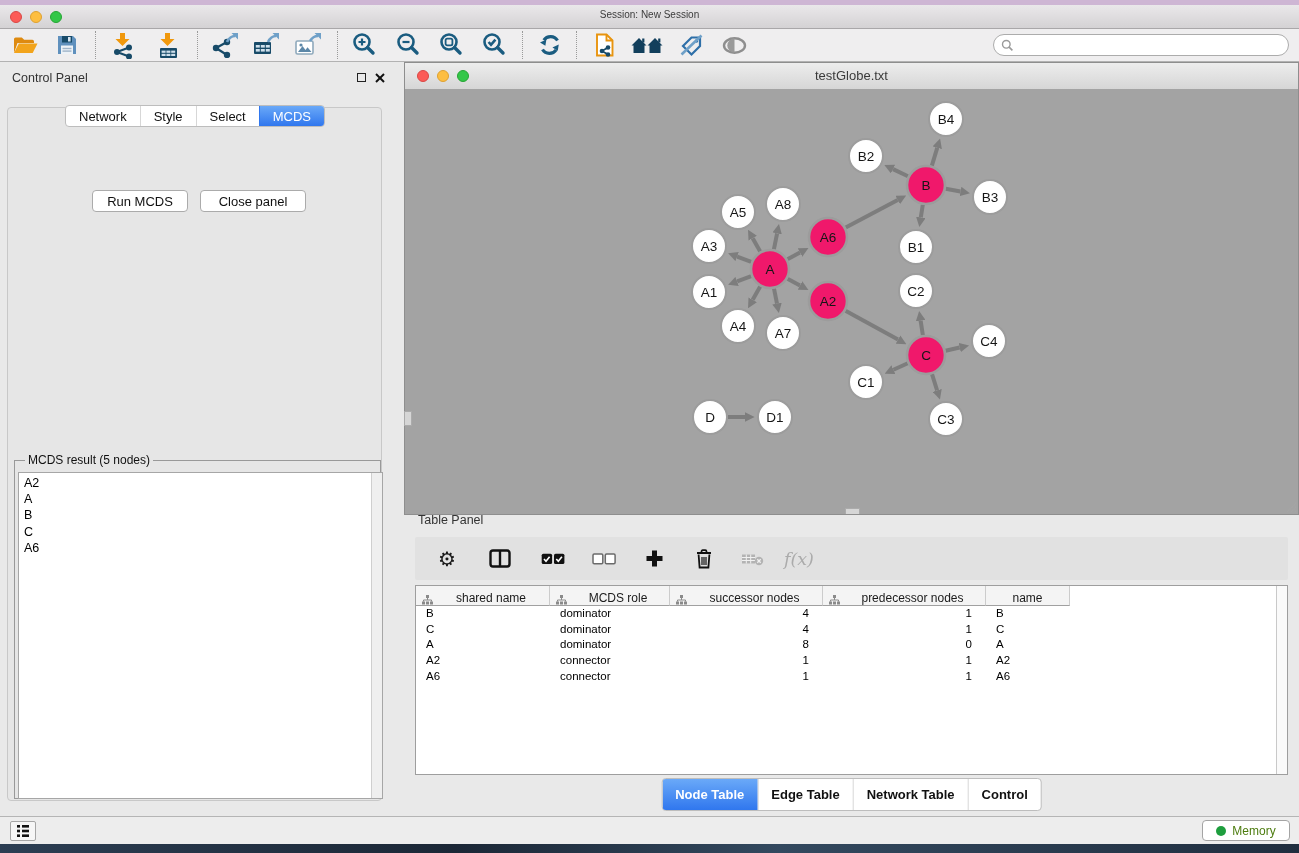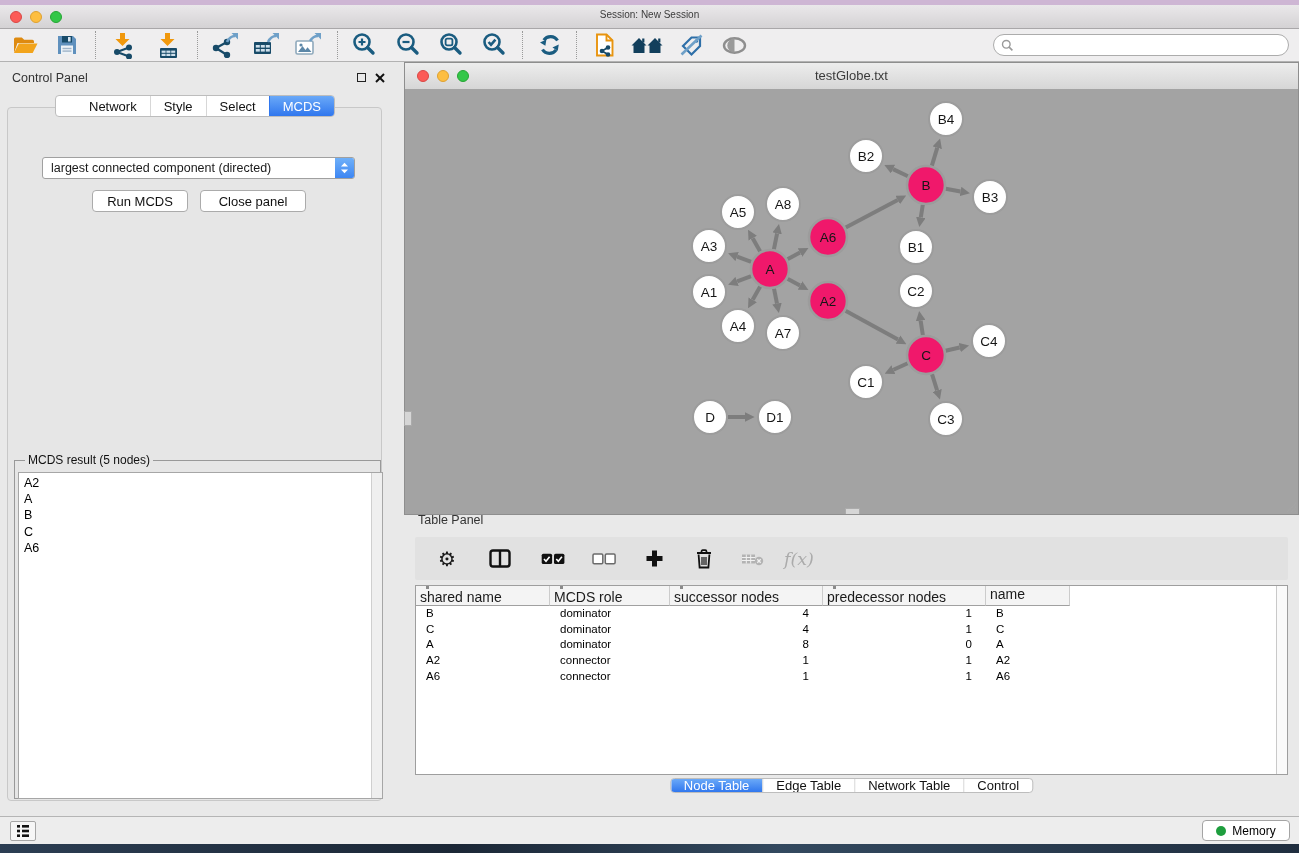--- a/index.html
+++ b/index.html
@@ -39,21 +39,21 @@
   .float-ic{display:inline-block;width:9px;height:9px;border:1.4px solid #222;box-sizing:border-box;}
   .close-x line{stroke:#111;stroke-width:2;}
   .cp-head-ic{position:absolute;top:11px;}
   .cp-content{position:absolute;left:7px;top:45px;width:375px;height:694px;background:#E6E6E6;
               border:1px solid #C8C8C8;border-radius:4px;box-sizing:border-box;}
   .seg{position:absolute;display:inline-flex;border:1px solid #BDBDBD;border-radius:4px;overflow:hidden;
        background:#fff;height:22px;box-sizing:border-box;align-items:stretch;}
   .seg span{display:flex;align-items:center;padding:0 13px;font-size:13px;color:#111;border-left:1px solid #D7D7D7;}
   .seg span:first-child{border-left:none;}
   .seg span.sel{background:linear-gradient(#6AA9F8,#3077EE);color:#fff;border-left-color:#3077EE;}
-  .cp-tabs{left:50%;transform:translateX(-50%);top:33px;padding-left:20px;}
+  .cp-tabs{left:50%;transform:translateX(-50%);top:43px;}
   .opt-label{position:absolute;left:0;right:0;top:73px;text-align:center;font-size:13px;color:#111;}
   .dropdown{position:absolute;left:42px;top:95px;width:313px;height:22px;background:#fff;border:1px solid #A0A0A0;
             border-radius:3px;box-sizing:border-box;display:flex;align-items:center;}
   .dropdown .val{flex:1;font-size:12.5px;padding-left:8px;white-space:nowrap;overflow:hidden;}
   .dd-step{width:19px;height:20px;border-radius:0 2px 2px 0;background:linear-gradient(#6FB0F9,#3D86F3);
            display:flex;align-items:center;justify-content:center;}
   .btn{position:absolute;height:22px;background:#fff;border:1px solid #ABABAB;border-radius:4px;
        font-size:13px;font-family:inherit;color:#111;padding:0;}
   .btn-run{left:92px;top:128px;width:96px;}
   .btn-close{left:200px;top:128px;width:106px;}
@@ -80,39 +80,39 @@
   
   .table-panel{position:absolute;left:404px;top:504px;width:895px;height:301px;}
   .tp-toolbar{position:absolute;left:11px;top:33px;width:873px;height:43px;background:#E1E1E1;border-radius:2px;
               display:flex;align-items:center;gap:0;}
   .tp-btn{background:none;border:none;display:flex;align-items:center;justify-content:center;height:30px;}
   .gear-glyph{font-size:20px;color:#1a1a1a;line-height:1;}
   .fx{font-family:"DejaVu Serif",serif;font-style:italic;font-size:17.5px;color:#ABABAB;}
   .tbl{position:absolute;left:11px;top:81px;width:873px;height:190px;background:#fff;border:1px solid #9E9E9E;
        box-sizing:border-box;overflow:hidden;}
   .tbl-header{position:absolute;left:0;top:0;height:20px;display:flex;}
-  .th{display:flex;align-items:flex-start;background:#F4F4F4;border-right:1px solid #CCC;border-bottom:1px solid #A0A0A0;
-      box-sizing:border-box;font-size:14px;color:#1a1a1a;height:20px;flex-direction:column;}
+  .th{display:flex;align-items:flex-end;background:#F4F4F4;border-right:1px solid #CCC;border-bottom:1px solid #A0A0A0;
+      box-sizing:border-box;font-size:12px;color:#1a1a1a;height:20px;}
   .th .th-ic{margin-left:6px;}
   .th .th-label{flex:1;text-align:center;padding:0 4px;}
   .tbl-body{position:absolute;left:0;top:20px;right:0;bottom:0;}
   .trow{display:flex;height:15.7px;line-height:15.7px;font-size:11.5px;color:#000;}
   .tcell{box-sizing:border-box;overflow:hidden;white-space:nowrap;}
   .tcell.l{text-align:left;padding-left:10px;}
   .tcell.r{text-align:right;padding-right:14px;}
   .tbl-scroll{position:absolute;right:0;top:0;bottom:0;width:10px;background:#FAFAFA;border-left:1px solid #C9C9C9;}
-  .tp-tabs{left:50%;transform:translateX(-50%);top:274px;height:15px;}
+  .tp-tabs{left:50%;transform:translateX(-50%);top:274px;height:33px;font-weight:bold;}
   .tp-tabs span{font-size:13px;}
 
   
   .statusbar{position:absolute;left:0;top:816px;width:1299px;height:28px;background:#EDEDED;border-top:1px solid #B5B5B5;box-sizing:border-box;}
   .list-btn{position:absolute;left:10px;top:4px;width:26px;height:20px;background:#F6F6F6;border:1px solid #A6A6A6;
             border-radius:2px;display:flex;align-items:center;justify-content:center;}
   .memory-btn{position:absolute;right:9px;top:3px;width:88px;height:21px;background:#fff;border:1px solid #A4A4A4;
-              border-radius:4px;display:flex;align-items:center;justify-content:center;gap:6px;font-size:12px;font-family:inherit;color:#000000;}
+              border-radius:4px;display:flex;align-items:center;justify-content:center;gap:6px;font-size:12px;font-family:inherit;color:#4d7c0f;}
   .memory-dot{width:10px;height:10px;border-radius:50%;background:#1E9E3E;}
 </style>
 </head>
 <body>
 
 <div id="app">
   <div class="wp-top"></div>
 
   <div class="titlebar">
     <div class="lights">
@@ -288,29 +288,20 @@
       <line x1="1" y1="1" x2="9" y2="9"></line>
         <line x1="9" y1="1" x2="1" y2="9"></line>
     </svg>
     <div class="cp-content"></div>
     <div class="seg cp-tabs">
         <span class="">Network</span>
         <span class="">Style</span>
         <span class="">Select</span>
         <span class="sel">MCDS</span>
       </div>
-    <div class="dropdown">
-      <span class="val">largest connected component (directed)</span>
-      <span class="dd-step">
-        <svg width="11" height="14" viewBox="0 0 11 14">
-            <path d="M2 5.6 L5.5 1.8 9 5.6 Z" fill="#fff"></path>
-            <path d="M2 8.4 L5.5 12.2 9 8.4 Z" fill="#fff"></path>
-          </svg>
-      </span>
-    </div>
     <button class="btn btn-run">Run MCDS</button>
     <button class="btn btn-close">Close panel</button>
     <fieldset class="result-fs">
       <legend>MCDS result (5 nodes)</legend>
       <div class="result-box" style="position:relative;height:325px;">
         <ul class="result-list">
             <li>A2</li>
             <li>A</li>
             <li>B</li>
             <li>C</li>

